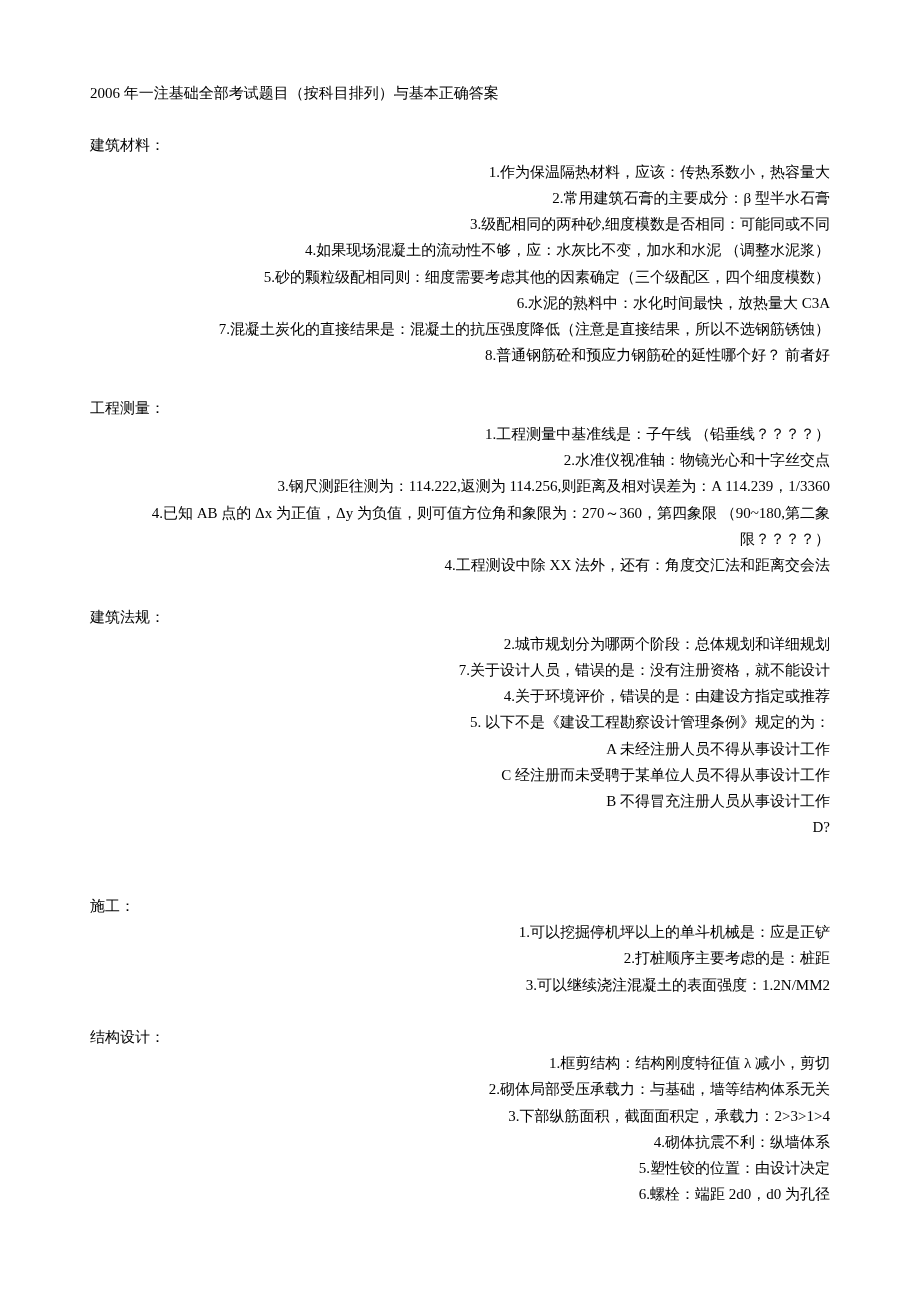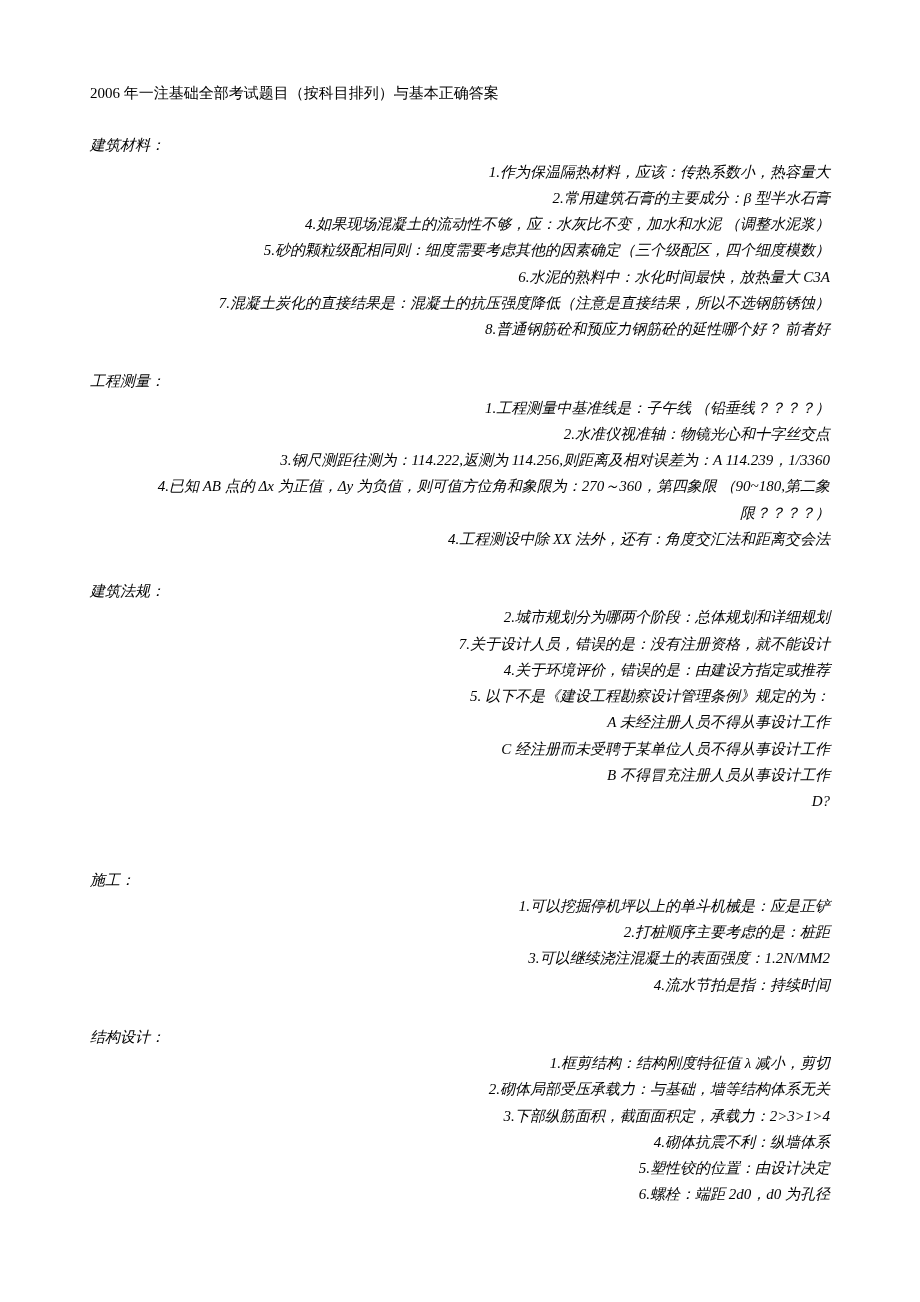--- a/index.html
+++ b/index.html
@@ -8,21 +8,20 @@
       line-height: 1.75;
       color: #000;
       background: #fff;
       margin: 0;
       padding: 80px 90px;
       width: 920px;
       box-sizing: border-box;
     }
     .section {
       margin-bottom: 26px;
-      font-style: italic;
     }
     .title {
       margin-bottom: 26px;
       font-family: Liberation Serif, serif;
     }
     .item {
       display: block;
       text-align: right;
     }
     .indent {
@@ -31,20 +30,21 @@
   </style>
 </head>
 <body>
 
 <div class="title">2006 年一注基础全部考试题目（按科目排列）与基本正确答案</div>
 
 <div class="section">
   <div>建筑材料：</div>
   <div class="item">1.作为保温隔热材料，应该：传热系数小，热容量大</div>
   <div class="item">2.常用建筑石膏的主要成分：β 型半水石膏</div>
+  <div class="item">3.级配相同的两种砂,细度模数是否相同：可能同或不同</div>
   <div class="item">4.如果现场混凝土的流动性不够，应：水灰比不变，加水和水泥 （调整水泥浆）</div>
   <div class="item">5.砂的颗粒级配相同则：细度需要考虑其他的因素确定（三个级配区，四个细度模数）</div>
   <div class="item">6.水泥的熟料中：水化时间最快，放热量大 C3A</div>
   <div class="item">7.混凝土炭化的直接结果是：混凝土的抗压强度降低（注意是直接结果，所以不选钢筋锈蚀）</div>
   <div class="item">8.普通钢筋砼和预应力钢筋砼的延性哪个好？   前者好</div>
 </div>
 
 <div class="section">
   <div>工程测量：</div>
   <div class="item">1.工程测量中基准线是：子午线 （铅垂线？？？？）</div>
@@ -65,21 +65,20 @@
   <div class="item indent">B 不得冒充注册人员从事设计工作</div>
   <div class="item indent">D?</div>
 </div>
 
 <div class="section">
   <div>&nbsp;</div>
   <div>施工：</div>
   <div class="item">1.可以挖掘停机坪以上的单斗机械是：应是正铲</div>
   <div class="item">2.打桩顺序主要考虑的是：桩距</div>
   <div class="item">3.可以继续浇注混凝土的表面强度：1.2N/MM2</div>
-  <div class="item">4.流水节拍是指：持续时间</div>
 </div>
 
 <div class="section">
   <div>结构设计：</div>
   <div class="item">1.框剪结构：结构刚度特征值 λ 减小，剪切</div>
   <div class="item">2.砌体局部受压承载力：与基础，墙等结构体系无关</div>
   <div class="item">3.下部纵筋面积，截面面积定，承载力：2&gt;3&gt;1&gt;4</div>
   <div class="item">4.砌体抗震不利：纵墙体系</div>
   <div class="item">5.塑性铰的位置：由设计决定</div>
   <div class="item">6.螺栓：端距 2d0，d0 为孔径</div>

